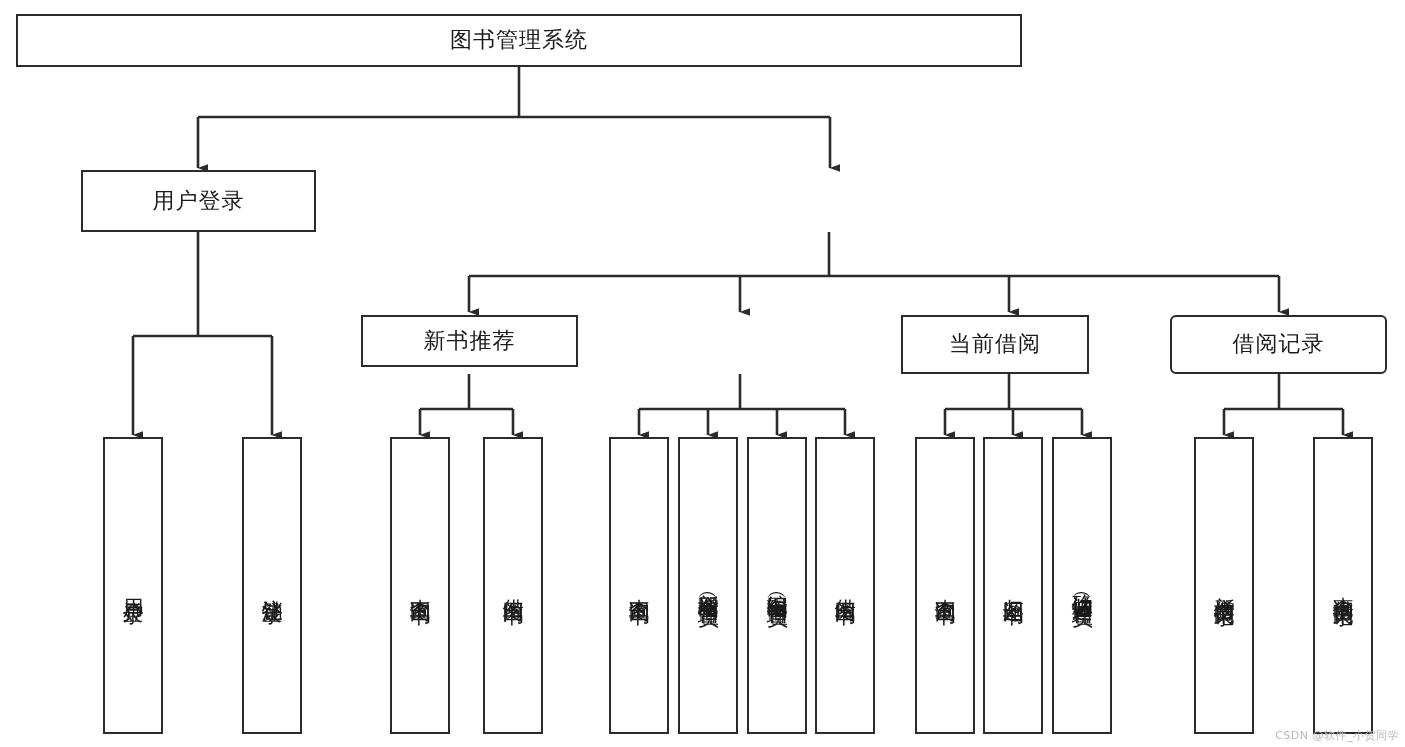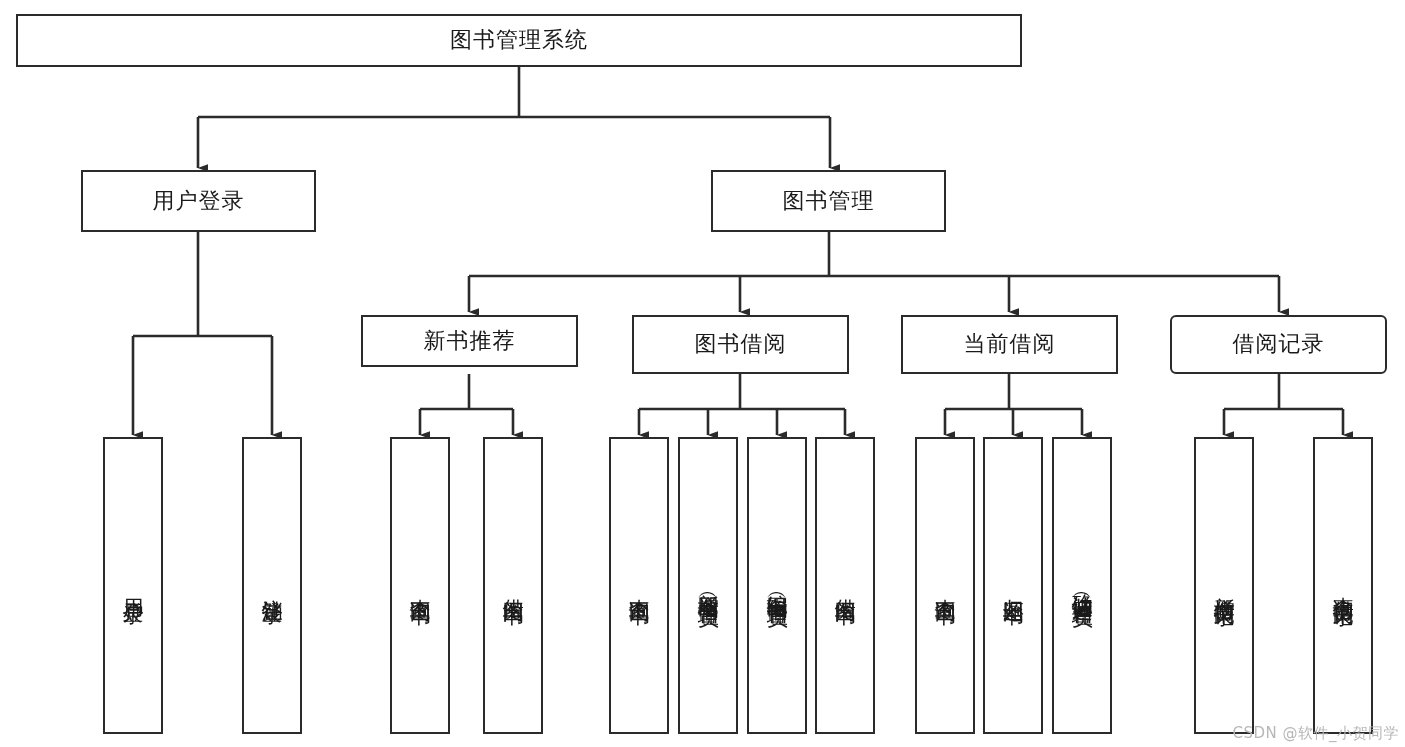--- a/index.html
+++ b/index.html
@@ -54,21 +54,21 @@
   }
   .node-v .vtext {
     writing-mode: vertical-rl;
     text-orientation: upright;
     display: block;
   }
   .watermark {
     position: absolute;
     right: 6px;
     bottom: 4px;
-    font-size: 15px;
+    font-size: 11px;
     color: #b8b8b8;
     white-space: nowrap;
     z-index: 5;
     letter-spacing: 0.5px;
   }
 </style>
 </head>
 <body>
 
 <div id="canvas">
@@ -123,31 +123,25 @@
     </g>
   </svg>
 
   <div class="node node-h" style="left:16px; top:14px; width:1006px; height:53px;">
     <span>图书管理系统</span>
   </div>
 
   <div class="node node-h" style="left:81px; top:170px; width:235px; height:62px;">
     <span>用户登录</span>
   </div>
-  <div class="node node-h" style="left:711px; top:170px; width:235px; height:62px;">
-    <span>图书管理</span>
-  </div>
 
   <div class="node node-h" style="left:361px; top:315px; width:217px; height:52px;">
     <span>新书推荐</span>
   </div>
-  <div class="node node-h" style="left:632px; top:315px; width:217px; height:59px;">
-    <span>图书借阅</span>
-  </div>
-  <div class="node node-h" style="left:901px; top:315px; width:217px; height:59px;">
+  <div class="node node-h" style="left:901px; top:315px; width:188px; height:59px;">
     <span>当前借阅</span>
   </div>
   <div class="node node-h" style="left:1170px; top:315px; width:217px; height:59px;border-radius:6px;">
     <span>借阅记录</span>
   </div>
 
   <div class="node node-v" style="left:103px; top:437px; width:60px; height:297px;">
     <span class="vtext">用户登录</span>
   </div>
   <div class="node node-v" style="left:242px; top:437px; width:60px; height:297px;">

